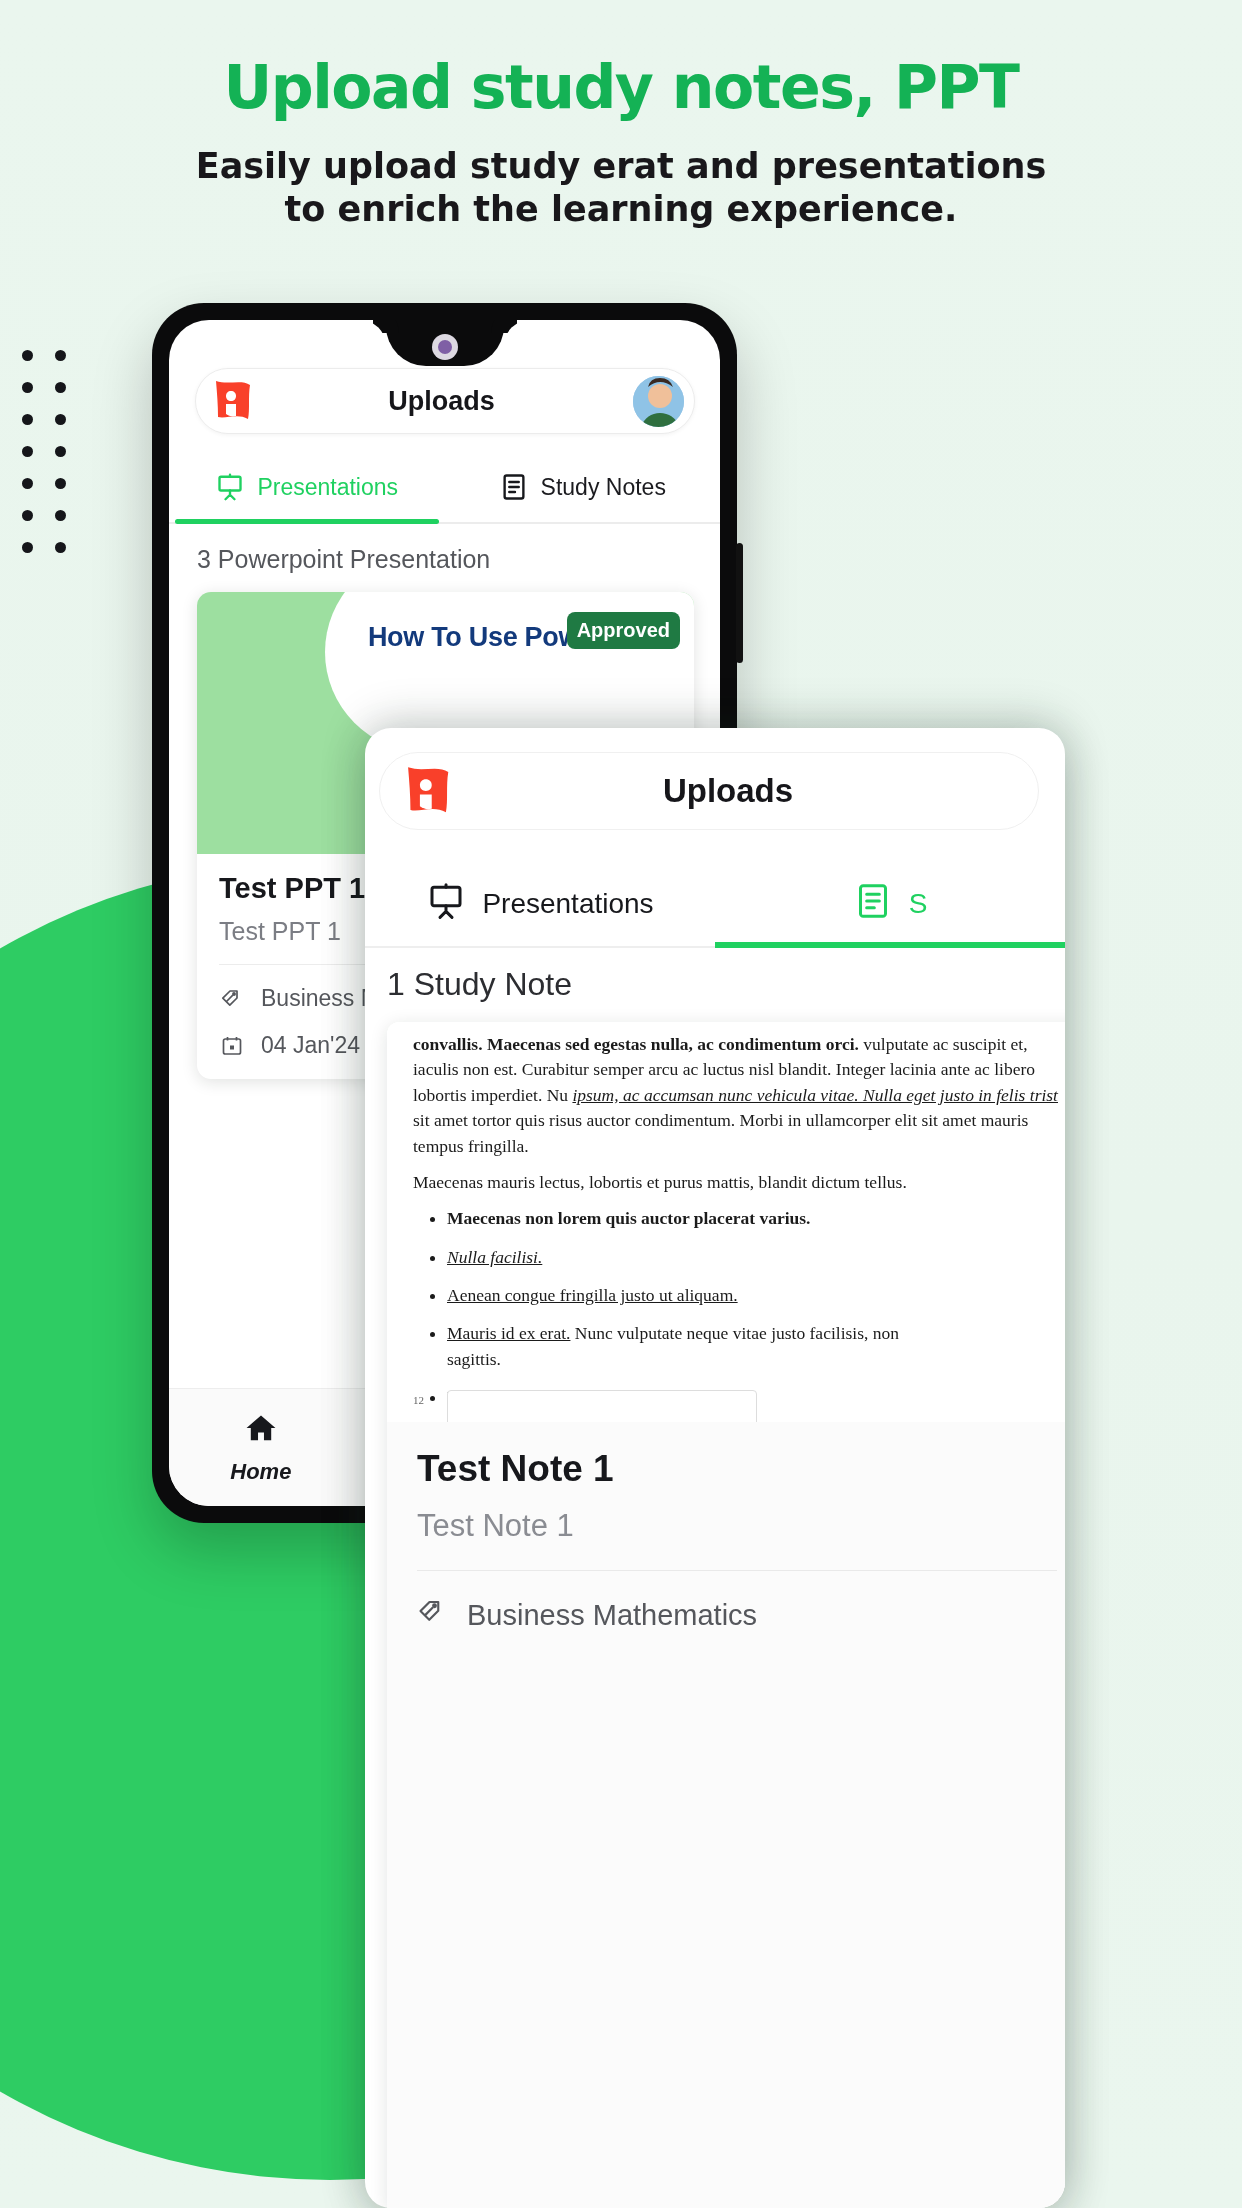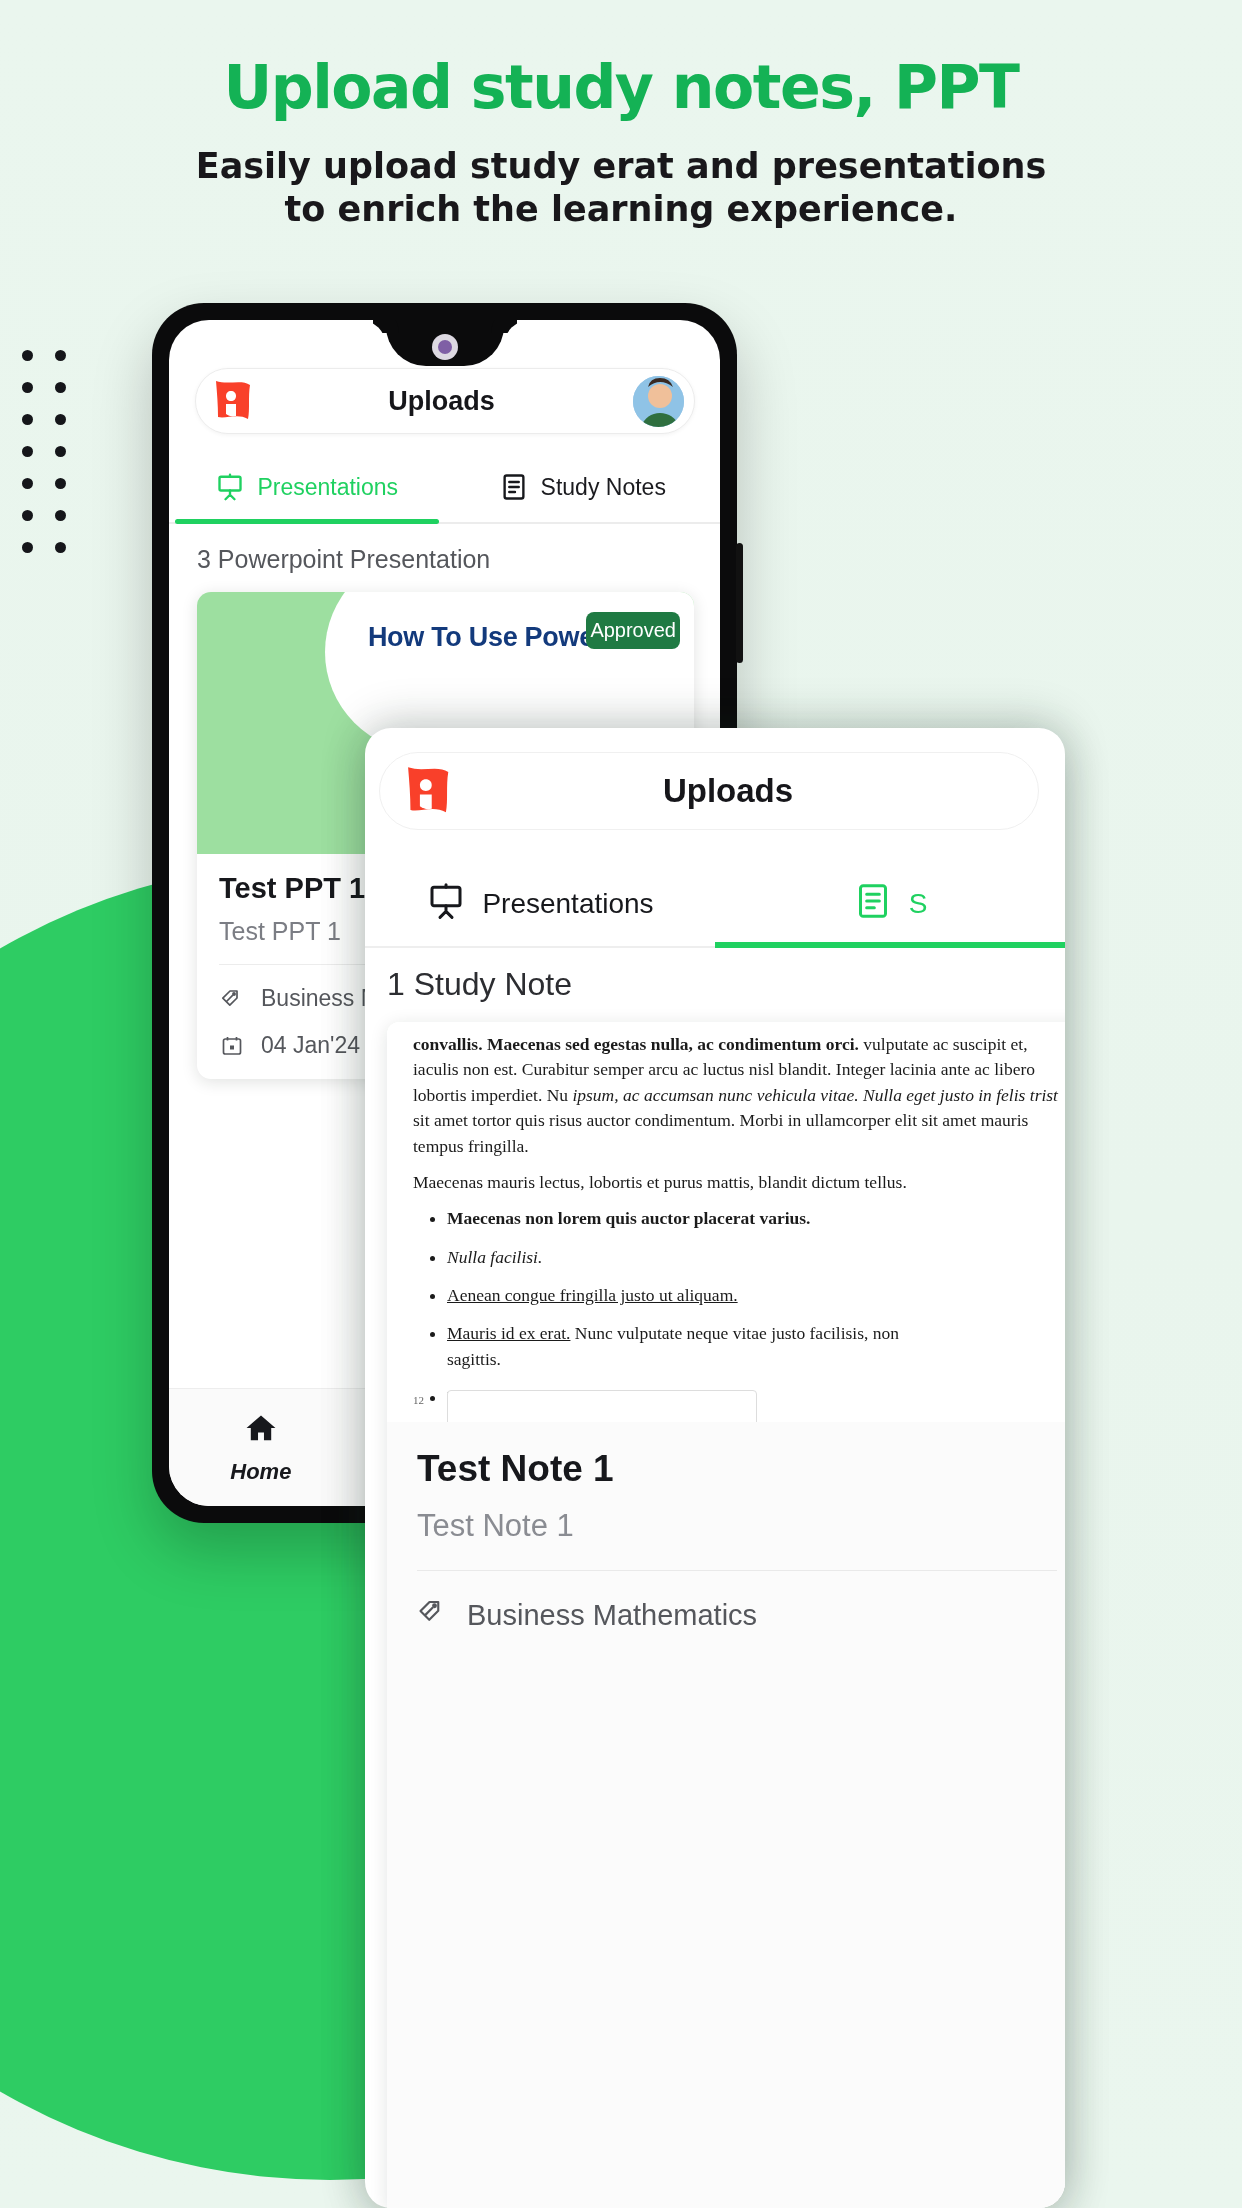--- a/index.html
+++ b/index.html
@@ -175,22 +175,22 @@
     font-family:"Liberation Sans", sans-serif;
   }
   .slide-s {
     position:absolute; left:120px; top:64px; width:400px;
     text-align:center; color:#1a3f86;
     font-weight:700; font-size:19px;
   }
   .badge {
     position:absolute; right:14px; top:20px;
     background:#1f7a43; color:#fff;
-    font-size:20px; font-weight:400;
-    padding:7px 4px; border-radius:8px;
+    font-size:20px; font-weight:700;
+    padding:7px 10px; border-radius:8px;
     z-index: 3;
   }
   .card-body { padding: 18px 22px 20px 22px; }
   .card-title { font-size: 29px; font-weight: 700; color:#17181c; }
   .card-sub { font-size: 25px; color:#7b7d84; margin-top: 12px; }
   .divider { height:1px; background:#ececec; margin: 18px 0 0 0; }
   .meta { display:flex; align-items:center; gap:16px; margin-top: 20px; font-size:23px; color:#55575c; }
   .meta .mi { width: 26px; display:flex; align-items:center; justify-content:center; }
 
   
@@ -242,21 +242,21 @@
   }
   .doc {
     position:absolute; left:0; top:0; width:700px; height:400px;
     background:#fff; padding: 10px 20px 0 26px; overflow:hidden;
     color:#1b1b1b;
   }
   .doc p { font-size: 17.5px; line-height: 1.45; margin-bottom: 11px; font-family:"Liberation Serif", serif; }
   .doc ul { margin: 0 0 8px 34px; }
   .doc li { font-size: 17.5px; line-height: 1.45; margin-bottom: 13px; font-family:"Liberation Serif", serif; }
   .doc b { font-weight: 700; }
-  .doc i { font-style: italic; }
+  .doc i { font-style: italic; text-decoration: underline; }
   .doc u { text-decoration: underline; }
   .pgnum{ position:absolute; left:26px; top:372px; font-size:11px; color:#666; font-family:"Liberation Serif", serif;}
   .docbox{ position:absolute; left:60px; top:368px; width:310px; height:40px; border:1px solid #ddd; border-radius:4px; background:#fff;}
   .f-meta{
     position:absolute; left:0; top:400px; width:700px; bottom:0;
     background:#fbfbfb; padding: 26px 30px;
   }
   .f-title2{ font-size:37px; font-weight:700; color:#17181c; }
   .f-sub2{ font-size:31px; color:#8a8c92; margin-top:18px; }
   .f-div{ height:1px; background:#e9e9e9; margin-top:26px; }

